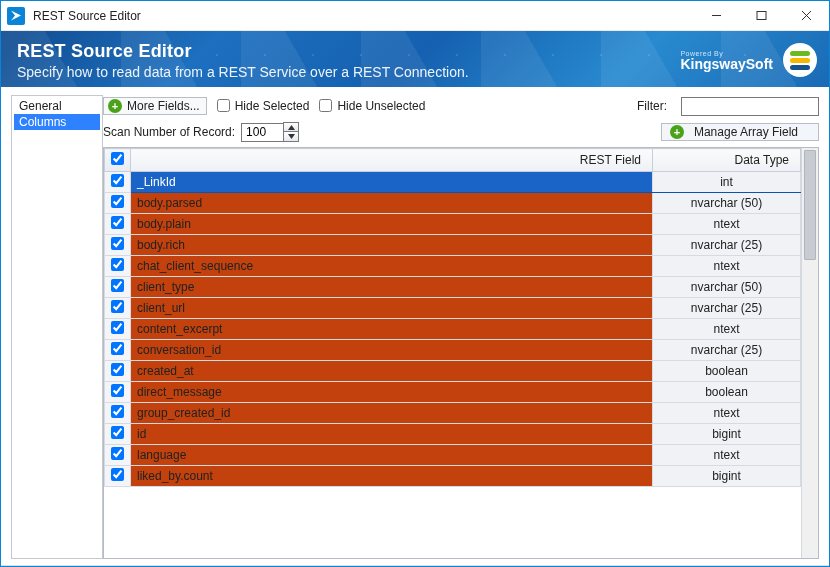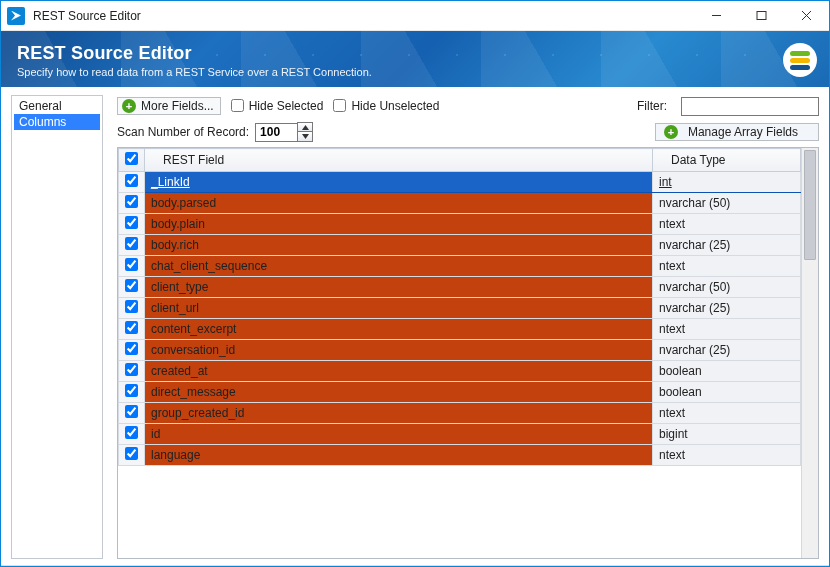--- a/index.html
+++ b/index.html
@@ -13,73 +13,73 @@
   .titlebar .title { font-size:12px; }
   .titlebar .spacer { flex:1; }
   .winbtn { width:45px; height:30px; display:flex; align-items:center; justify-content:center; }
   .winbtn svg { stroke:#333; stroke-width:1; fill:none; }
 
   
   .banner { height:56px; background:linear-gradient(135deg,#104b8f 0%,#1d6fbf 25%,#1560b0 50%,#288ad0 75%,#1a6ab5 100%); color:#fff; display:flex; align-items:center; padding:6px 12px 4px 16px; position:relative; }
   .banner::after { content:""; position:absolute; inset:0; background-image:radial-gradient(rgba(255,255,255,0.12) 1px, transparent 1px),linear-gradient(60deg,rgba(255,255,255,0.07) 0 50%,transparent 50% 100%); background-size:48px 48px,120px 56px; pointer-events:none; }
   .banner .headings { display:flex; flex-direction:column; z-index:1; }
   .banner h1 { margin:0; font-size:18px; font-weight:600; letter-spacing:0.2px; }
-  .banner .sub { font-size:11px; opacity:0.92; margin-top:2px; }
+  .banner .sub { font-size:14px; opacity:0.92; margin-top:2px; }
   .banner .bspacer { flex:1; }
   .brand { display:flex; align-items:center; gap:10px; z-index:1; }
   .brand .ks { font-size:10px; color:#e8f2fb; line-height:1; text-align:left; }
   .brand .ks .pb { font-size:7px; color:#cfe6f7; letter-spacing:0.5px; }
   .brand .ks b { font-size:14px; color:#fff; font-weight:700; }
   .brand .ring { width:34px; height:34px; border-radius:50%; background:#fff; display:flex; flex-direction:column; justify-content:center; align-items:center; gap:2px; }
   .brand .ring .bar { width:20px; height:5px; border-radius:3px; }
   .bar.g { background:#6db91e; }
   .bar.y { background:#f5b700; width:18px; }
   .bar.b { background:#14538d; }
 
   
-  .body { flex:1; display:flex; padding:8px 10px 6px 10px; gap:14px; min-height:0; border-bottom:1px solid #dcdcdc; }
+  .body { flex:1; display:flex; padding:8px 10px 6px 10px; gap:0; min-height:0; border-bottom:1px solid #dcdcdc; }
   .navcol { width:92px; }
   .navbox { border:1px solid #c3c9cf; height:100%; padding:2px 2px; background:#fff; }
   .navitem { padding:1px 5px; font-size:12px; cursor:default; }
   .navitem.active { background:#2e82ff; color:#fff; }
 
   .main { flex:1; display:flex; flex-direction:column; min-width:0; }
 
   .toolbar { display:flex; align-items:center; gap:10px; height:22px; }
   .plusbadge { width:14px; height:14px; border-radius:50%; background:#4aa21a; color:#fff; display:inline-flex; align-items:center; justify-content:center; font-size:11px; line-height:1; font-weight:700; }
   .morebtn { display:inline-flex; align-items:center; gap:5px; border:1px solid #b8bec4; padding:1px 6px 1px 4px; background:#f7f9fb; cursor:default; }
   .lblchk { display:inline-flex; gap:5px; font-size:12px; }
   .lblchk input { width:13px; height:13px; margin:0; }
   .toolbar .spacer { flex:1; }
   .filterlbl { margin-right:4px; }
   .filterbox { width:138px; height:19px; border:1px solid #787878; padding:1px 3px; font-size:12px; }
 
   .toolbar2 { display:flex; align-items:center; gap:6px; height:22px; margin-top:4px; }
   .spinwrap { display:inline-flex; align-items:center; }
-  .spininput { width:42px; height:19px; border:1px solid #787878; border-right:none; padding:1px 4px; font-size:12px; text-align:left;font-weight:bold; }
+  .spininput { width:42px; height:19px; border:1px solid #787878; border-right:none; padding:1px 4px; font-size:12px; text-align:left; }
   .spinbtns { display:flex; flex-direction:column; border:1px solid #787878; }
   .spinbtns div { width:14px; height:9px; background:linear-gradient(#fff,#e5e9ef); display:flex; align-items:center; justify-content:center; }
   .spinbtns div:first-child { border-bottom:1px solid #787878; }
   .spinbtns svg { width:7px; height:5px; }
   .toolbar2 .spacer { flex:1; }
   .managebtn { display:inline-flex; align-items:center; gap:10px; border:1px solid #b8bec4; padding:1px 20px 1px 8px; background:#f2f5f9; }
 
   .tablewrap { flex:1; border:1px solid #b6bcc3; margin-top:4px; display:flex; min-height:0; }
   .tablescroll { flex:1; overflow:hidden; position:relative; }
   table.grid { border-collapse:collapse; width:100%; table-layout:fixed; }
-  table.grid th { background:linear-gradient(#fafbfc,#eef1f5); border:1px solid #c6ceda; font-weight:400; text-align:left; padding:3px 18px; font-size:12px; height:22px; }
+  table.grid th { background:linear-gradient(#fafbfc,#eef1f5); border:1px solid #c6ceda; font-weight:400; text-align:right; padding:3px 11px; font-size:12px; height:22px; }
   table.grid th.chkcell { width:26px; text-align:center; padding:3px 2px; background:linear-gradient(#f5f7fa,#e8edf3); }
   table.grid th.dtcell { width:148px; }
   table.grid td { border:1px solid #d6dbe2; padding:2px 6px; height:21px; font-size:12px; background:#c2410c; }
   table.grid td.chkcell { width:26px; text-align:center; padding:2px 2px; background:#f3f5f8; }
-  table.grid td.dtcell { background:#f0f2f6; }
+  table.grid td.dtcell { background:#f0f2f6;text-align:center; }
   tr.selected td { background:#1a64c8 !important; color:#fff; }
   tr.selected td.chkcell { background:#f3f5f8 !important; color:#222; }
   tr.selected td.dtcell { color:#222; background:#f0f2f6 !important; }
-  tr.selected td.dtcell, tr.selected td.fieldcell { border-top:1px solid #0d52b3; border-bottom:1px solid #0d52b3;text-decoration:underline; }
+  tr.selected td.dtcell, tr.selected td.fieldcell { border-top:1px solid #0d52b3; border-bottom:1px solid #0d52b3; }
   input.rowchk { width:13px; height:13px; margin:0; }
   .vscroll { width:17px; background:#f0f0f0; border-left:1px solid #d4d9e0; position:relative; }
   .vscroll .thumb { position:absolute; left:2px; right:2px; top:2px; height:110px; background:#c8ccd2; border:1px solid #b0b5bc; border-radius:1px; }
 
   
   .footer { height:38px; display:flex; align-items:center; padding:0 12px; gap:8px; }
   .btn { border:1px solid #acb2b9; background:#eef1f5; padding:3px 14px; font-size:12px; min-width:68px; text-align:center; }
   .btn.small { min-width:0; padding:3px 6px; width:22px; height:22px; display:inline-flex; align-items:center; justify-content:center; }
   .footer .spacer { flex:1; }
 </style>
@@ -110,20 +110,24 @@
     </div>
   </div>
 
   <div class="banner">
     <div class="headings">
       <h1>REST Source Editor</h1>
       <div class="sub">Specify how to read data from a REST Service over a REST Connection.</div>
     </div>
     <div class="bspacer"></div>
     <div class="brand">
+      <div class="ks">
+        <div class="pb">Powered By</div>
+        <b>KingswaySoft</b>
+      </div>
       <div class="ring">
         <div class="bar g"></div>
           <div class="bar y"></div>
           <div class="bar b"></div>
       </div>
     </div>
   </div>
 
   <div class="body">
 
@@ -167,21 +171,21 @@
             <div>
                 <svg viewBox="0 0 7 5">
                   <polygon points="0,0 7,0 3.5,5" fill="#333"></polygon>
                 </svg>
               </div>
           </span>
         </span>
         <div class="spacer"></div>
         <div class="managebtn">
           <span class="plusbadge">+</span>
-          <span>Manage Array Fields</span>
+          <span>Manage Array Field</span>
         </div>
       </div>
 
       <div class="tablewrap">
         <div class="tablescroll">
           <table class="grid">
             <thead>
               <tr>
                 <th class="chkcell">
                   <input type="checkbox" checked="" class="rowchk" style="">
@@ -254,20 +258,25 @@
                 <tr>
                   <td class="chkcell"><input type="checkbox" class="rowchk" checked="" style=""></td>
                   <td class="fieldcell">id</td>
                   <td class="dtcell">bigint</td>
                 </tr>
                 <tr>
                   <td class="chkcell"><input type="checkbox" class="rowchk" checked="" style=""></td>
                   <td class="fieldcell">language</td>
                   <td class="dtcell">ntext</td>
                 </tr>
+                <tr>
+                  <td class="chkcell"><input type="checkbox" class="rowchk" checked="" style=""></td>
+                  <td class="fieldcell">liked_by.count</td>
+                  <td class="dtcell">bigint</td>
+                </tr>
               </tbody>
           </table>
         </div>
         <div class="vscroll">
           <div class="thumb"></div>
         </div>
       </div>
 
     </div>
   </div>

